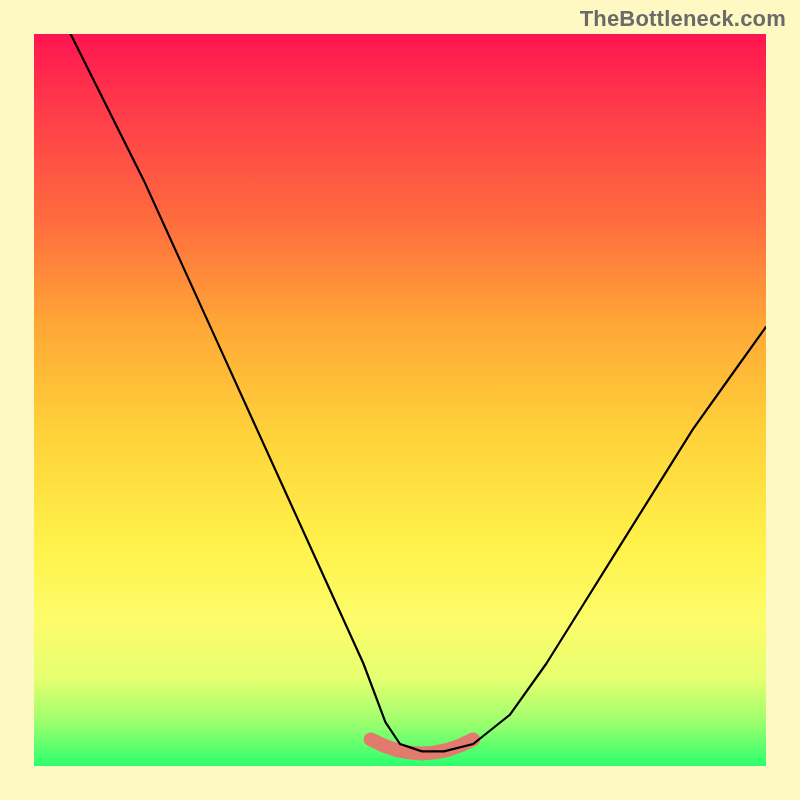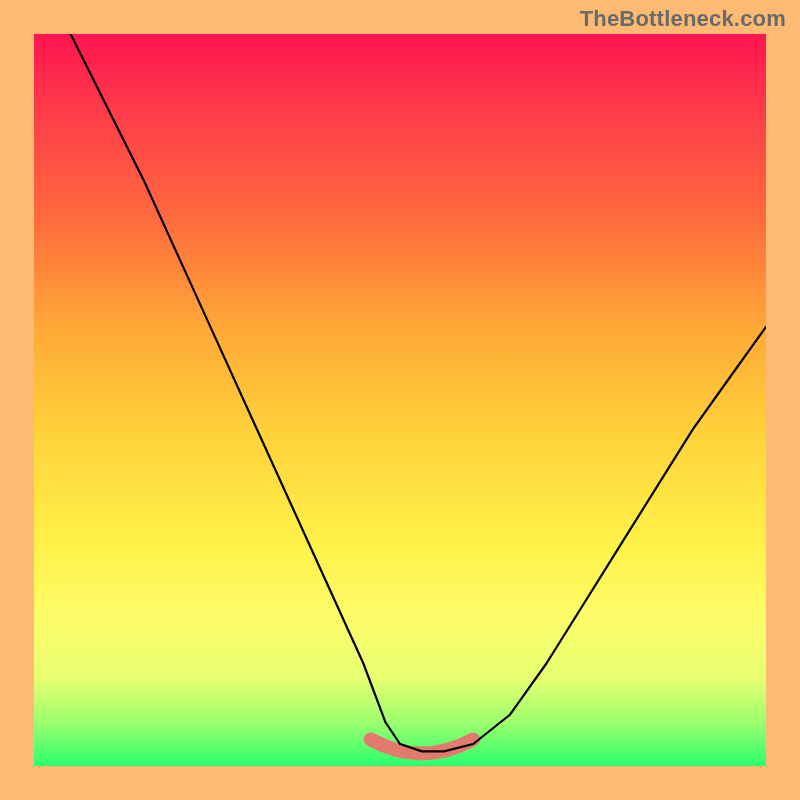--- a/index.html
+++ b/index.html
@@ -8,21 +8,21 @@
     width: 800px;
     height: 800px;
     background: #000;
     font-family: Arial, Helvetica, sans-serif;
     overflow: hidden;
   }
   .frame {
     position: relative;
     width: 800px;
     height: 800px;
-    background: #fdba74;
+    background: #fef9c3;
   }
   .watermark {
     position: absolute;
     top: 6px;
     right: 14px;
     color: #6a6a6a;
     font-size: 22px;
     font-weight: 600;
     letter-spacing: 0.2px;
     user-select: none;

